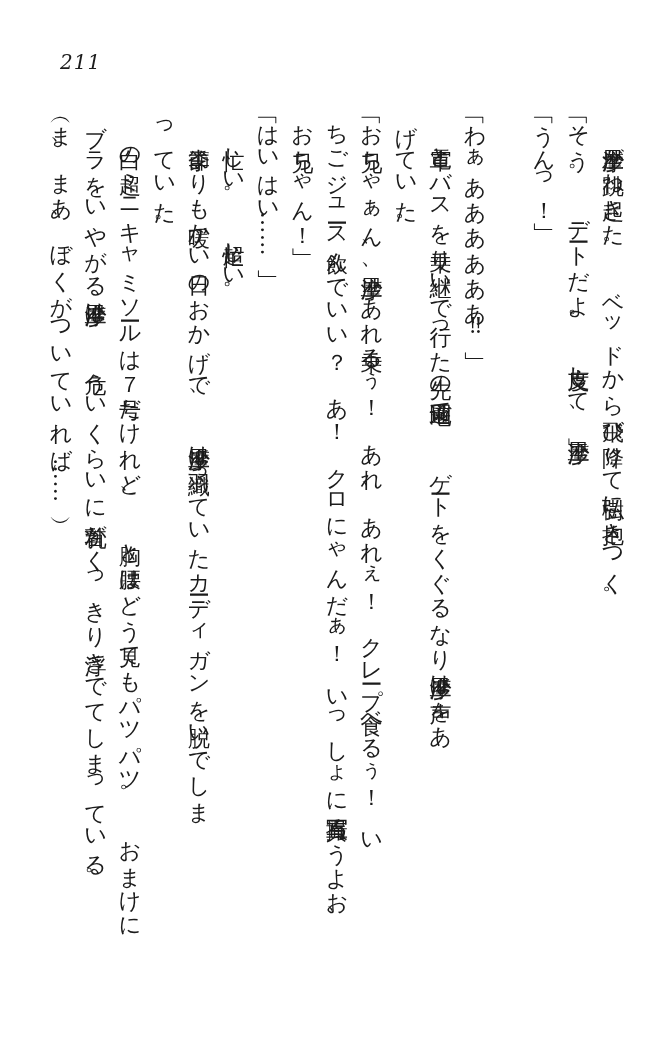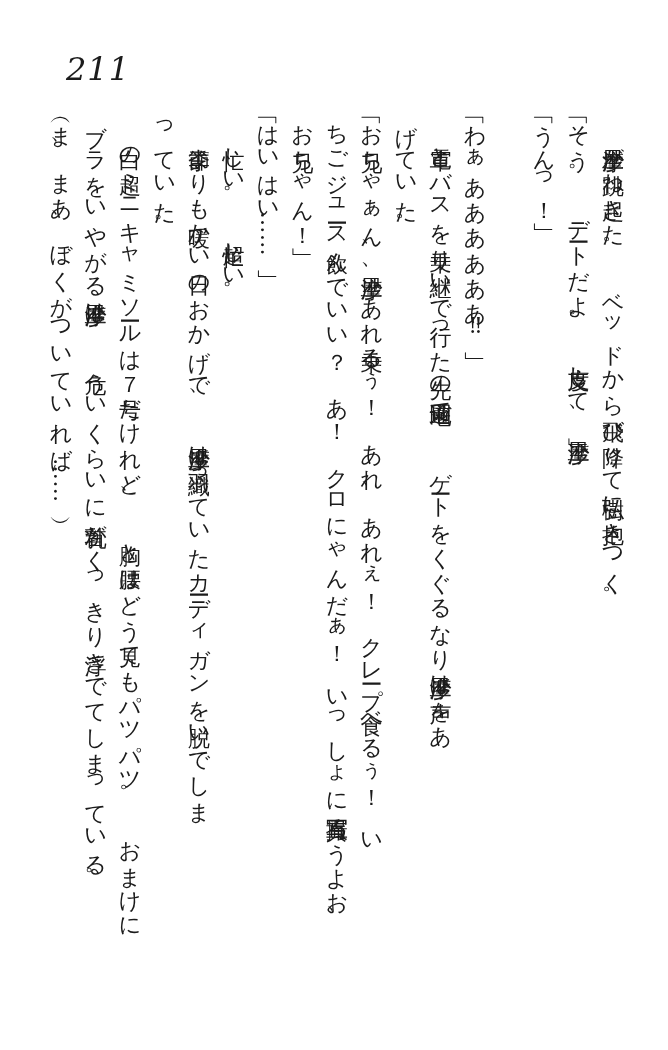--- a/index.html
+++ b/index.html
@@ -10,24 +10,24 @@
   .page {
     position: relative;
     width: 668px;
     height: 1050px;
     background: #ffffff;
     overflow: hidden;
     font-family: "DejaVu Serif", "Liberation Serif", serif;
   }
   .page-number {
     position: absolute;
-    left: 66px;
+    left: 60px;
     top: 50px;
     font-style: italic;
-    font-size: 32px;
+    font-size: 20px;
     letter-spacing: 1px;
     color: #1c1c1c;
     font-family: "DejaVu Serif", "Liberation Serif", serif;
   }
   .text-body {
     position: absolute;
     top: 110px;
     right: 38px;
     height: 884px;
     writing-mode: vertical-rl;

